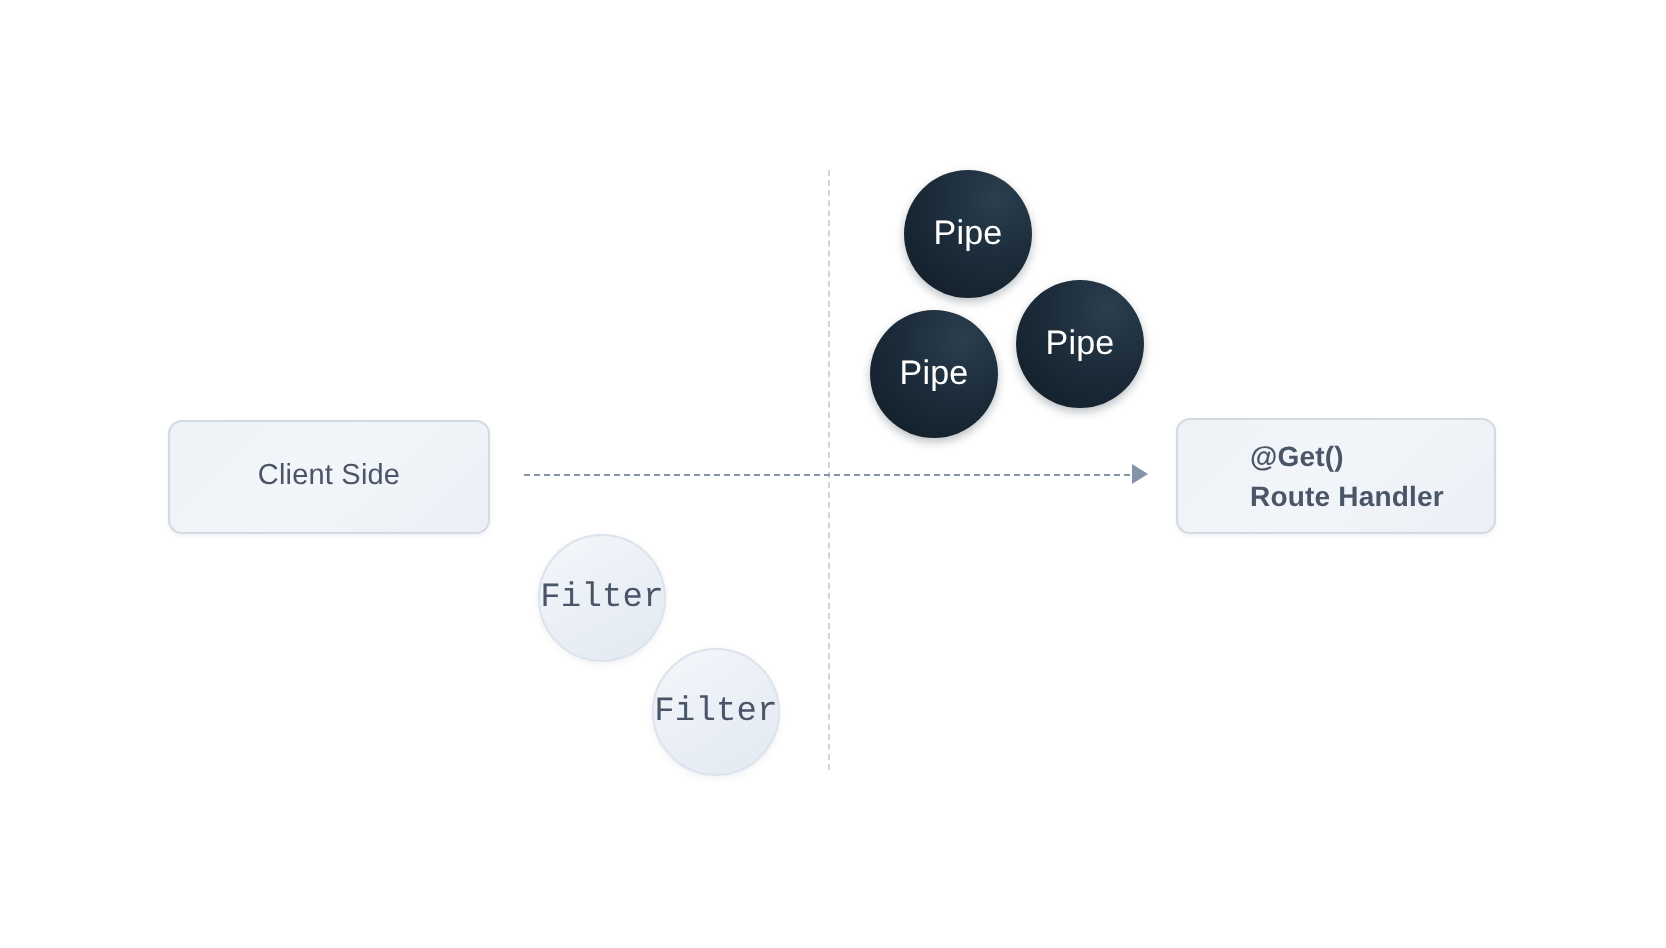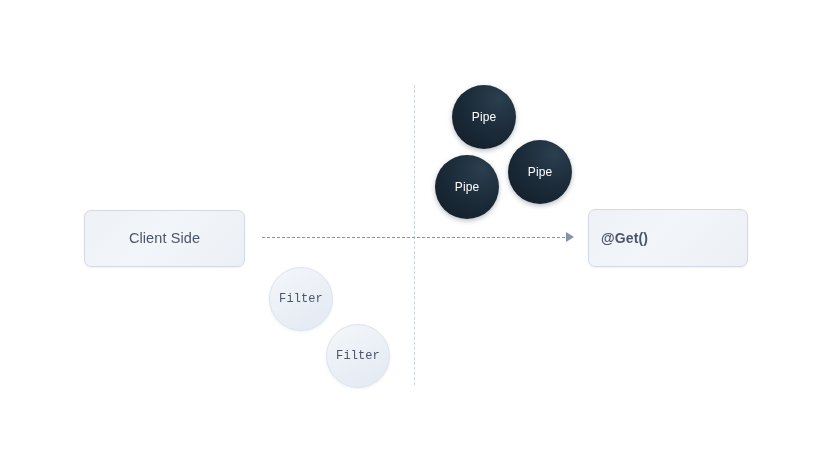--- a/index.html
+++ b/index.html
@@ -46,21 +46,21 @@
     width: 161px;
     height: 57px;
     justify-content: center;
   }
 
   #route-handler-box {
     left: 588px;
     top: 209px;
     width: 160px;
     height: 58px;
-    padding-left: 12px;
+    padding-left: 36px;
   }
   #route-handler-box .box-label {
     text-align: left;
     font-weight: bold;
     font-size: 14px;
     line-height: 1.45;
   }
   #route-handler-box .line2 {
     display: block;
   }
@@ -68,21 +68,21 @@
   
   .circle {
     position: absolute;
     border-radius: 50%;
     display: flex;
     align-items: center;
     justify-content: center;
     box-sizing: border-box;
   }
   .circle span {
-    font-size: 12px;
+    font-size: 17px;
     letter-spacing: 0.1px;
     pointer-events: none;
   }
 
   .pipe-circle {
     background: radial-gradient(circle at 72% 22%, #2b3f4f 0%, #1d2d3b 42%, #101c27 100%);
     color: #ffffff;
     box-shadow: 0 2px 5px rgba(15, 28, 40, 0.28);
   }
 
@@ -137,21 +137,21 @@
   <div id="divider-vertical"></div>
 
   <div id="flow-arrow-line"></div>
   <div id="flow-arrow-head"></div>
 
   <div class="node-box" id="client-side-box">
     <span class="box-label">Client Side</span>
   </div>
 
   <div class="node-box" id="route-handler-box">
-    <span class="box-label"><span class="line1">@Get()</span></span>
+    <span class="box-label"><span class="line1">@Get()</span><span class="line2">Route Handler</span></span>
   </div>
 
   <div class="circle pipe-circle" id="pipe-1">
     <span>Pipe</span>
   </div>
   <div class="circle pipe-circle" id="pipe-2">
     <span>Pipe</span>
   </div>
   <div class="circle pipe-circle" id="pipe-3">
     <span>Pipe</span>

